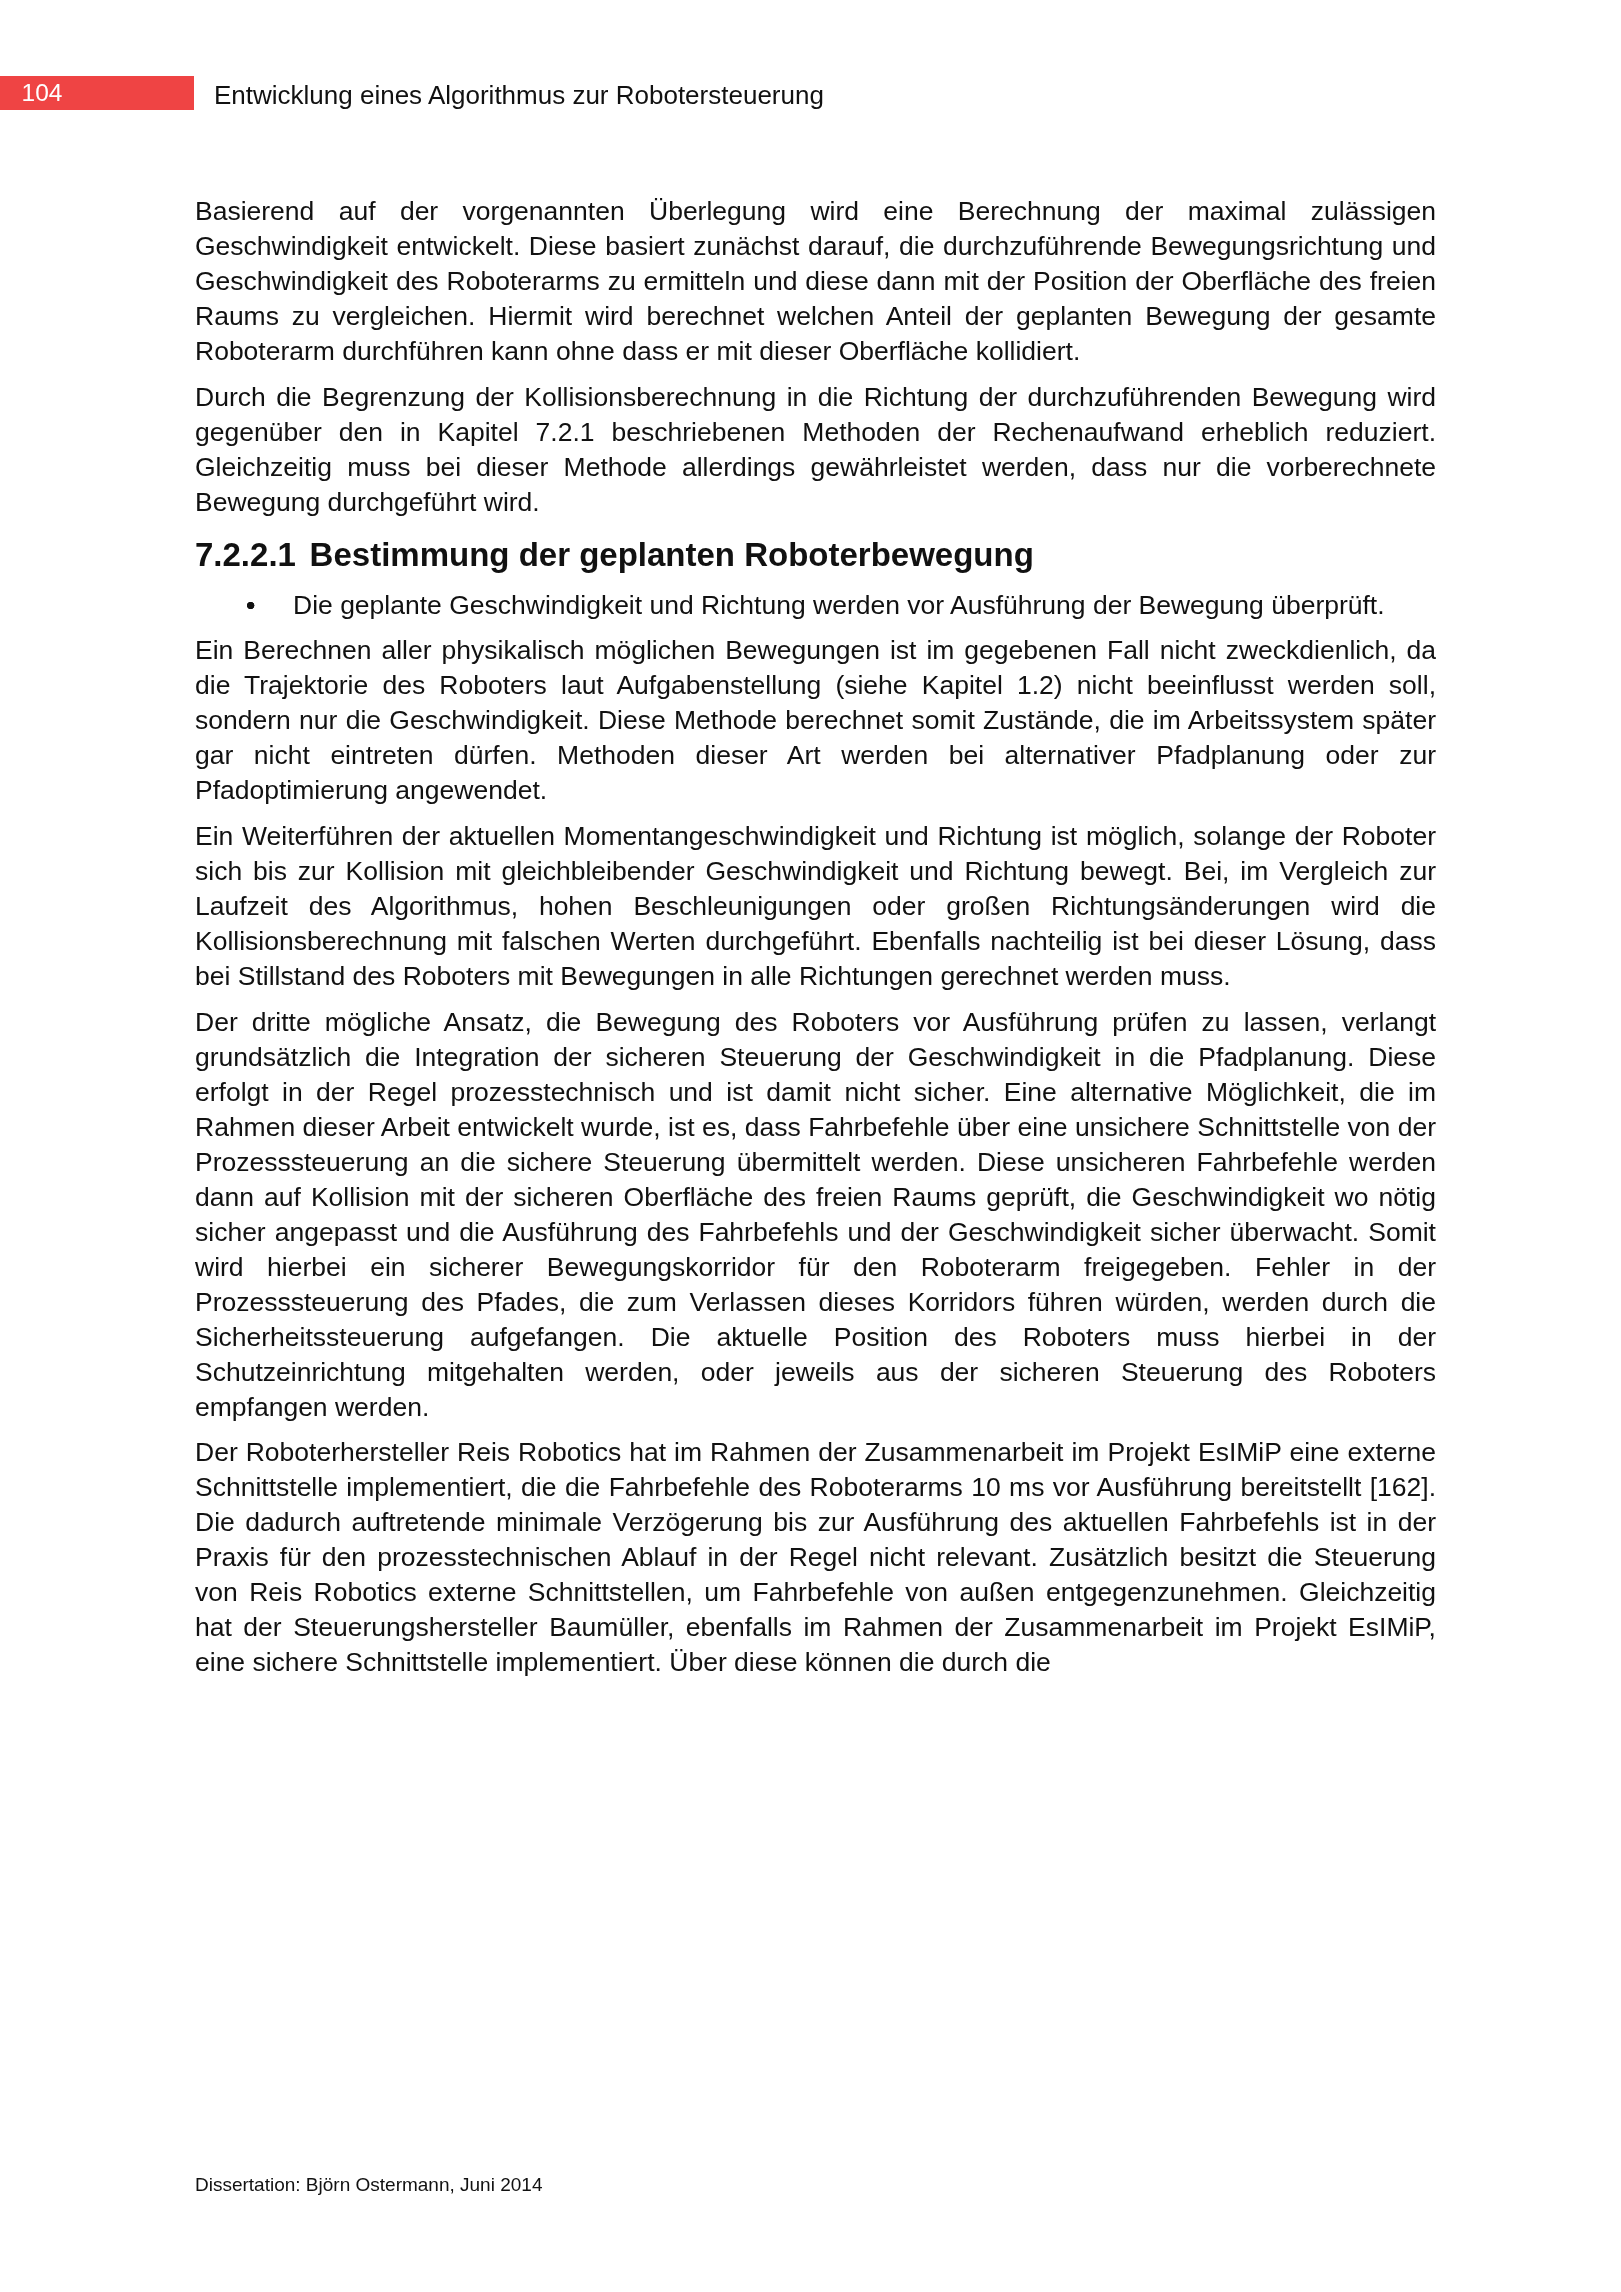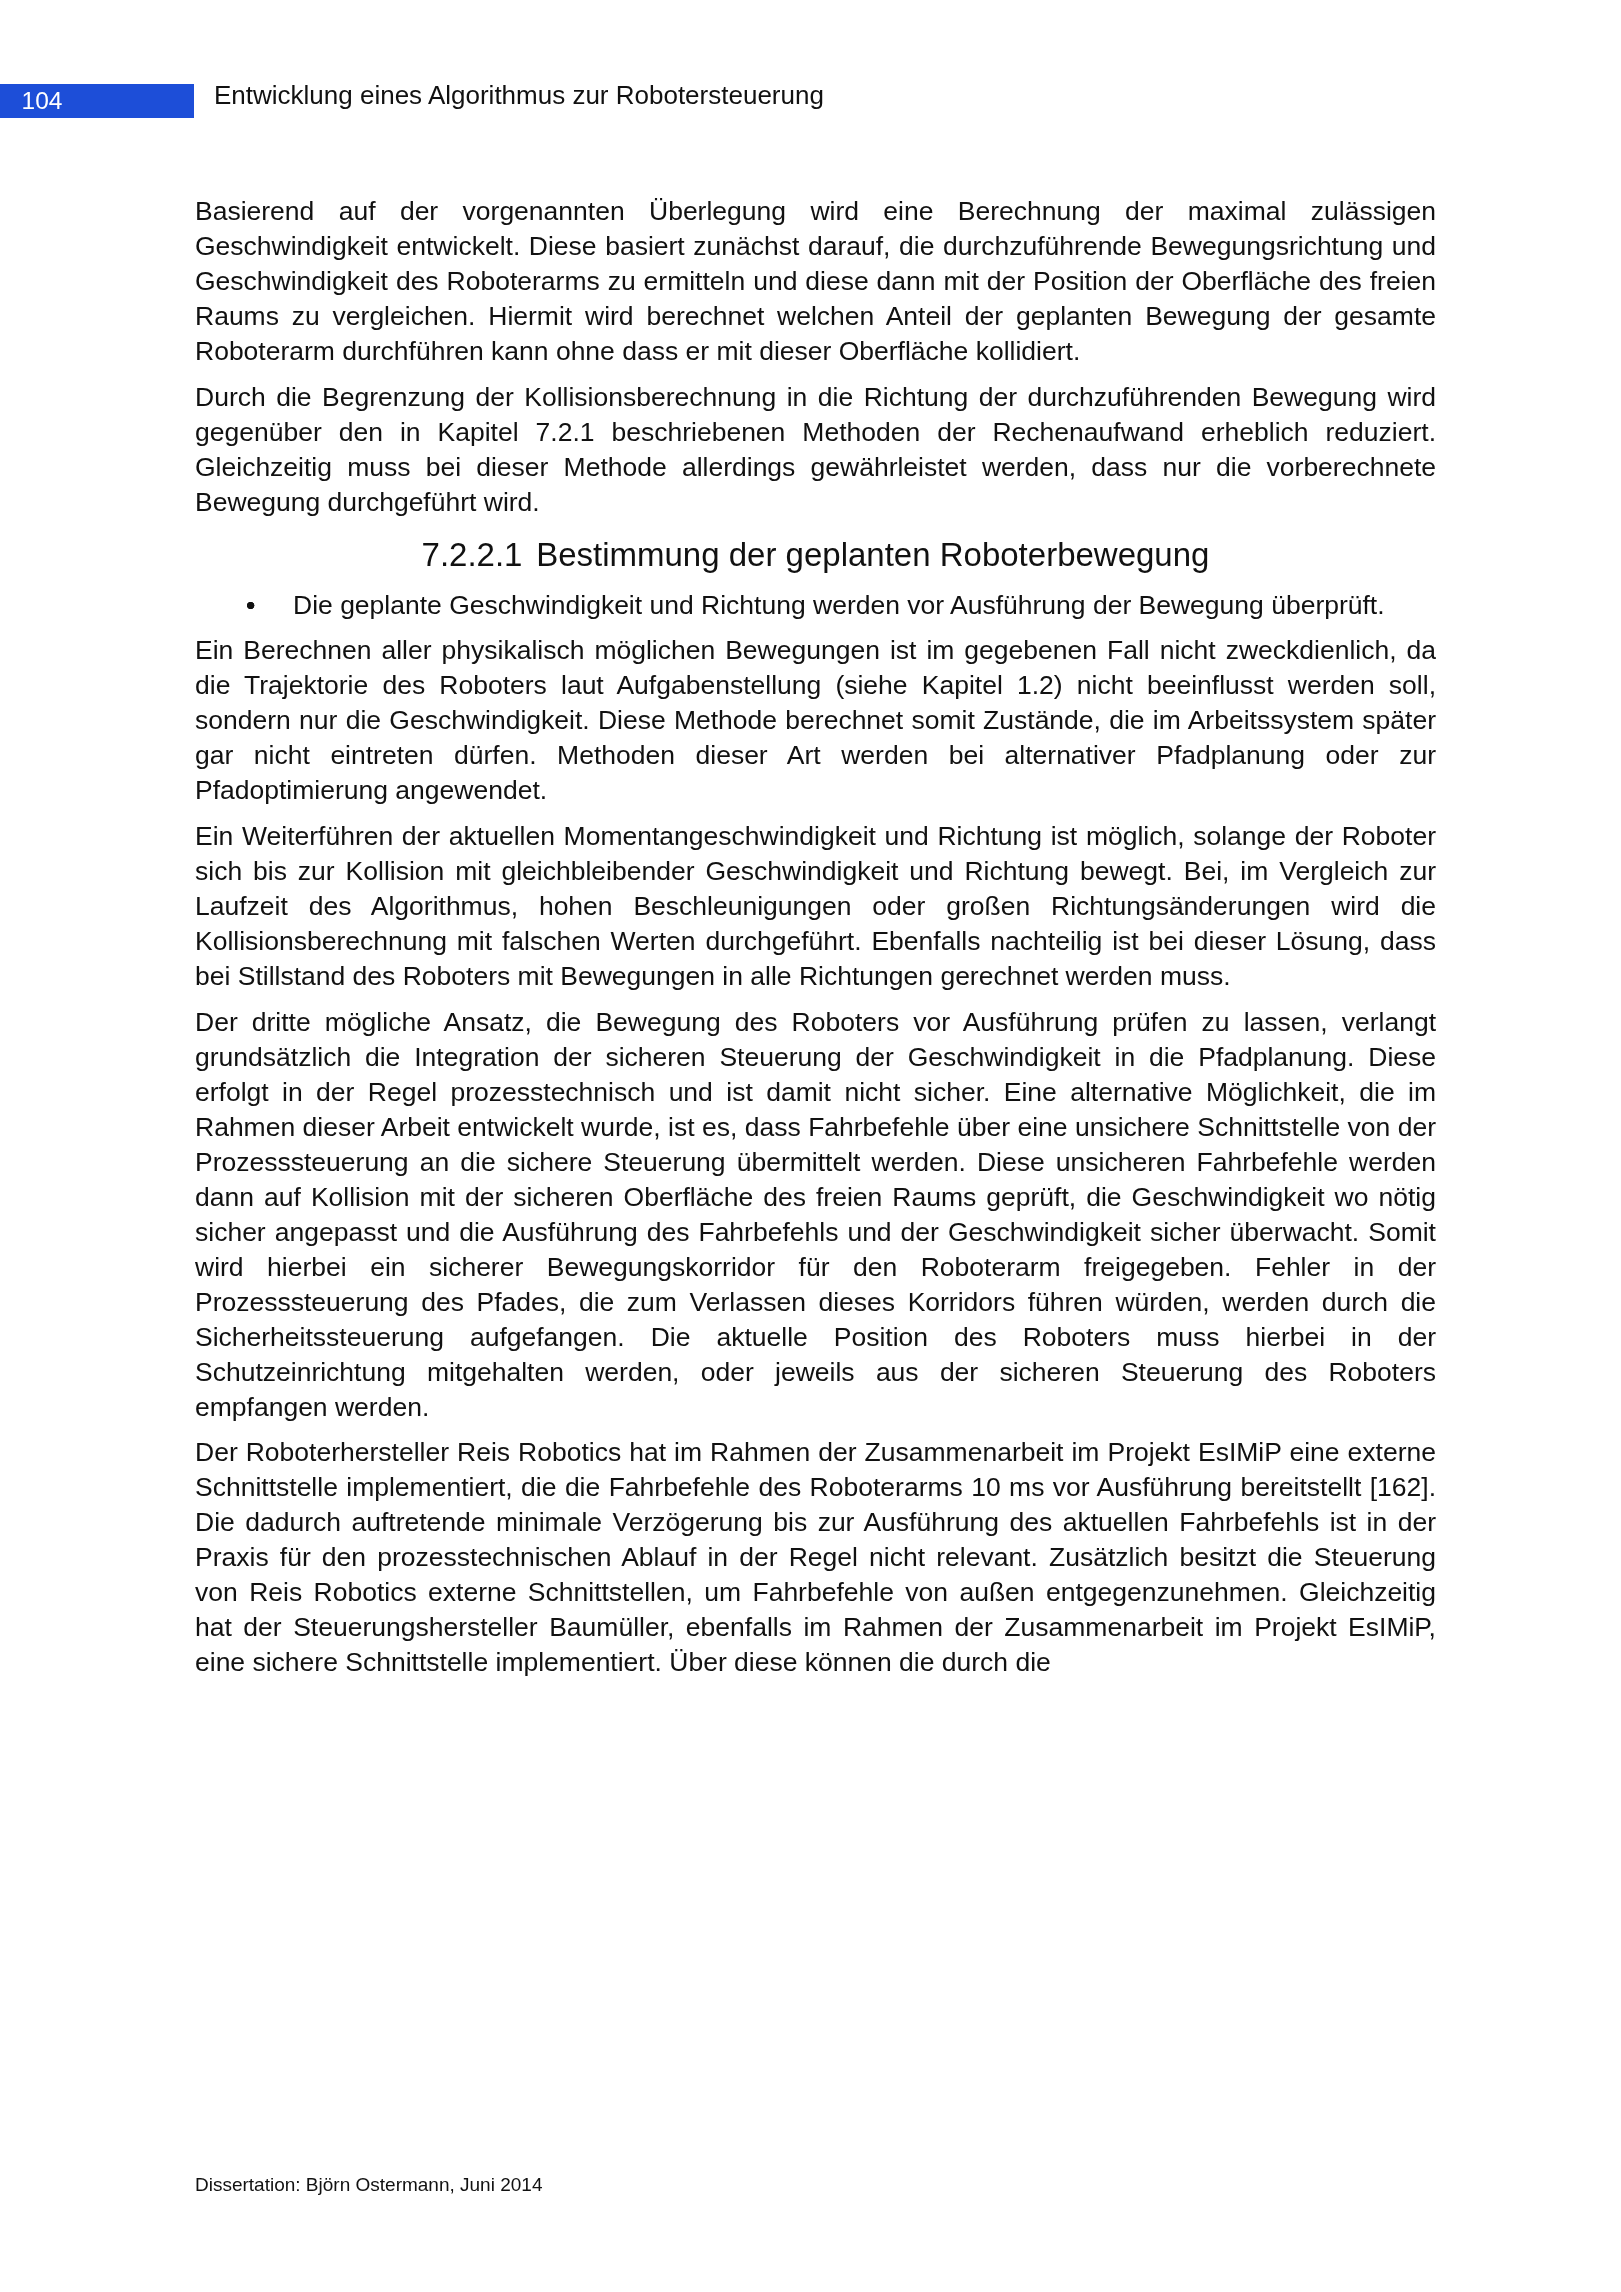--- a/index.html
+++ b/index.html
@@ -1,24 +1,24 @@
 <!DOCTYPE html>
 <html><head>
 <meta charset="utf-8">
 <style>
   html, body { margin: 0; padding: 0; background: #ffffff; }
   body { width: 1621px; height: 2293px; position: relative; overflow: hidden;
          font-family: "Liberation Sans", sans-serif; color: #111; }
-  .page-num-bar { position: absolute; left: 0; top: 84px; width: 194px; height: 34px;
-                  background: #1d4ed8; color: #fff; font-size: 24.5px; line-height: 34px;
+  .page-num-bar { position: absolute; left: 0; top: 76px; width: 194px; height: 34px;
+                  background: #ef4444; color: #fff; font-size: 24.5px; line-height: 34px;
                   padding-left: 21.6px; box-sizing: border-box; }
   .running-head { position: absolute; left: 214px; top: 78px; font-size: 26px; line-height: 34px; color: #111; }
   .content { position: absolute; left: 195px; top: 194px; width: 1241px; }
   p { margin: 0 0 10.8px 0; font-size: 26.5px; line-height: 35px; text-align: justify; }
-  h3 { margin: 13.7px 0 11.8px 0; font-size: 33px; line-height: 43px; font-weight: normal; text-align: center; }
+  h3 { margin: 13.7px 0 11.8px 0; font-size: 33px; line-height: 43px; font-weight: bold; }
   h3 .num { margin-right: 13.7px; }
   ul { margin: 5.9px 0 5.9px 0; padding: 0; list-style: none; }
   li { position: relative; padding-left: 98px; font-size: 26.5px; line-height: 35px;
        text-align: justify; margin-bottom: 9.8px; }
   li .bullet { position: absolute; left: 51px; top: 0; }
   .footer { position: absolute; left: 195px; top: 2168px; font-size: 19px; line-height: 34px; }
 </style>
 </head>
 <body>
 

